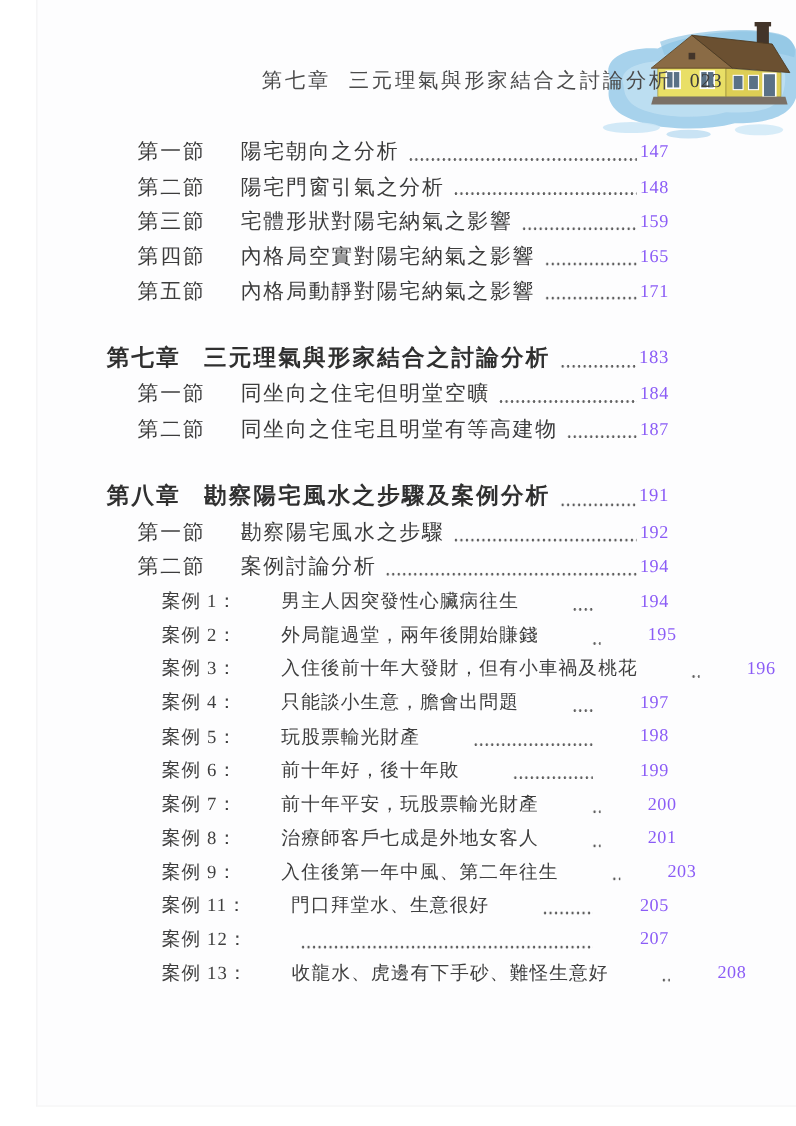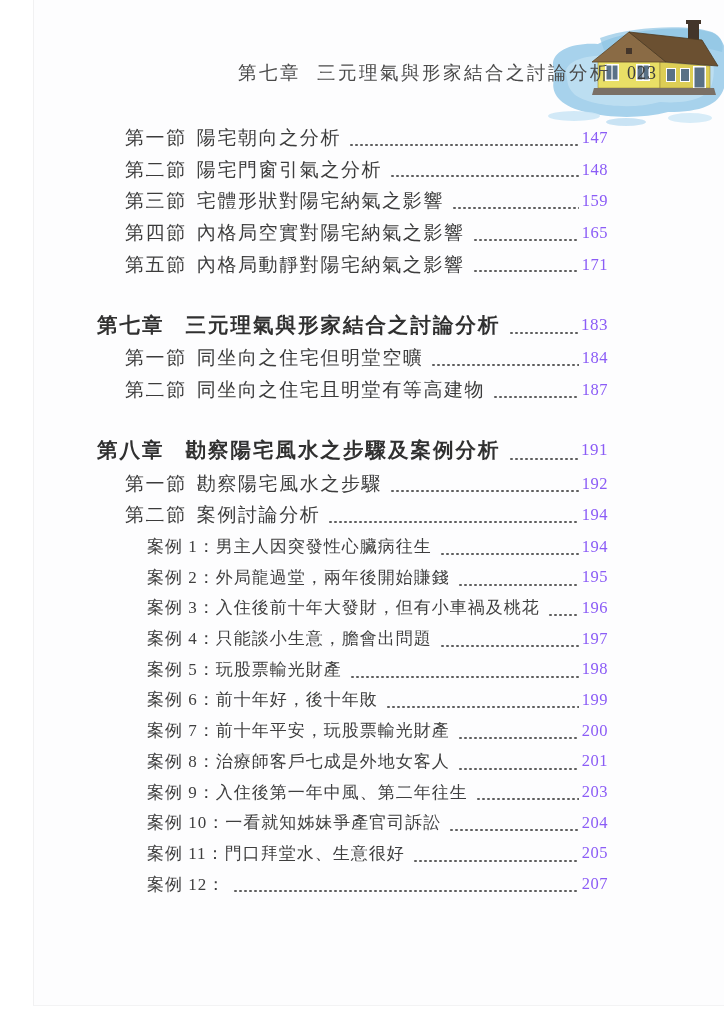--- a/index.html
+++ b/index.html
@@ -34,24 +34,24 @@
     height:35px;margin-top:27px;
     font-family:"Liberation Sans","DejaVu Sans",sans-serif;
     font-weight:bold;font-size:20.5px;letter-spacing:2px;color:#303030;
   }
   .row.chapter .label{margin-right:21px;}
   .row.section{
     height:31.7px;padding-left:28px;
     font-family:"Liberation Sans","DejaVu Sans",sans-serif;
     font-size:19px;letter-spacing:1.6px;color:#3c3c3c;
   }
-  .row.section .label{margin-right:10px;}
+  .row.section .label{margin-right:32px;}
   .row.case{
     height:30.7px;padding-left:50px;
-    font-size:17px;letter-spacing:1px;color:#3e3e3e;
+    font-size:17px;letter-spacing:1px;color:#3e3e3e;gap:40px;
   }
   .row.case:first-of-type{margin-top:0;}
   .row.case .label{margin-right:0;}
   .leader{
     flex:1 1 auto;height:4px;align-self:flex-end;
     margin:0 3px 7px 8px;
     background-image:radial-gradient(circle,#5e5e5e 1.05px,rgba(0,0,0,0) 1.35px);
     background-size:5px 4px;background-repeat:repeat-x;background-position:left center;
     min-width:8px;
   }
@@ -232,29 +232,29 @@
       <span class="leader"></span>
       <span class="pagenum">201</span>
     </div>
     <div class="row case">
       <span class="label">案例 9：</span>
       <span class="title">入住後第一年中風、第二年往生</span>
       <span class="leader"></span>
       <span class="pagenum">203</span>
     </div>
     <div class="row case">
-      <span class="label">案例 10：</span>
-      <span class="title">一看就知姊妹爭產官司訴訟</span>
-      <span class="leader"></span>
-      <span class="pagenum">204</span>
-    </div>
-    <div class="row case">
       <span class="label">案例 11：</span>
       <span class="title">門口拜堂水、生意很好</span>
       <span class="leader"></span>
       <span class="pagenum">205</span>
     </div>
     <div class="row case">
       <span class="label">案例 12：</span>
       <span class="leader"></span>
       <span class="pagenum">207</span>
     </div>
+    <div class="row case">
+      <span class="label">案例 13：</span>
+      <span class="title">收龍水、虎邊有下手砂、難怪生意好</span>
+      <span class="leader"></span>
+      <span class="pagenum">208</span>
+    </div>
   </div>
 
 </body></html>

